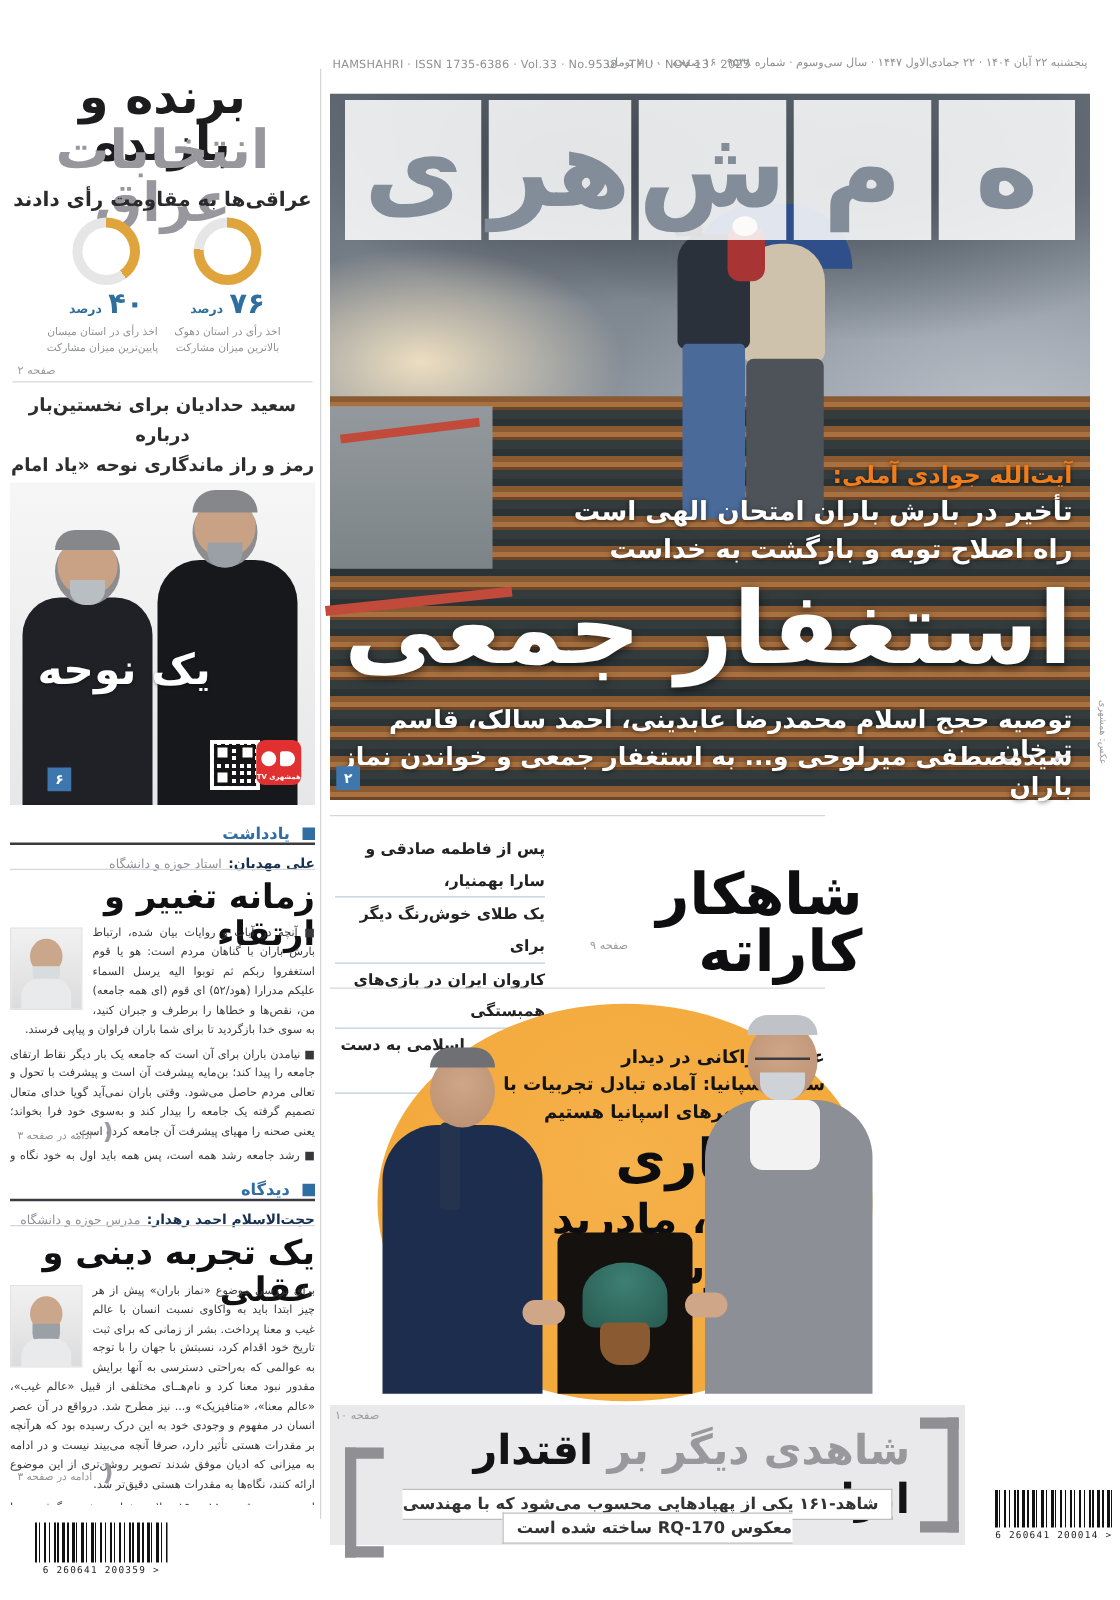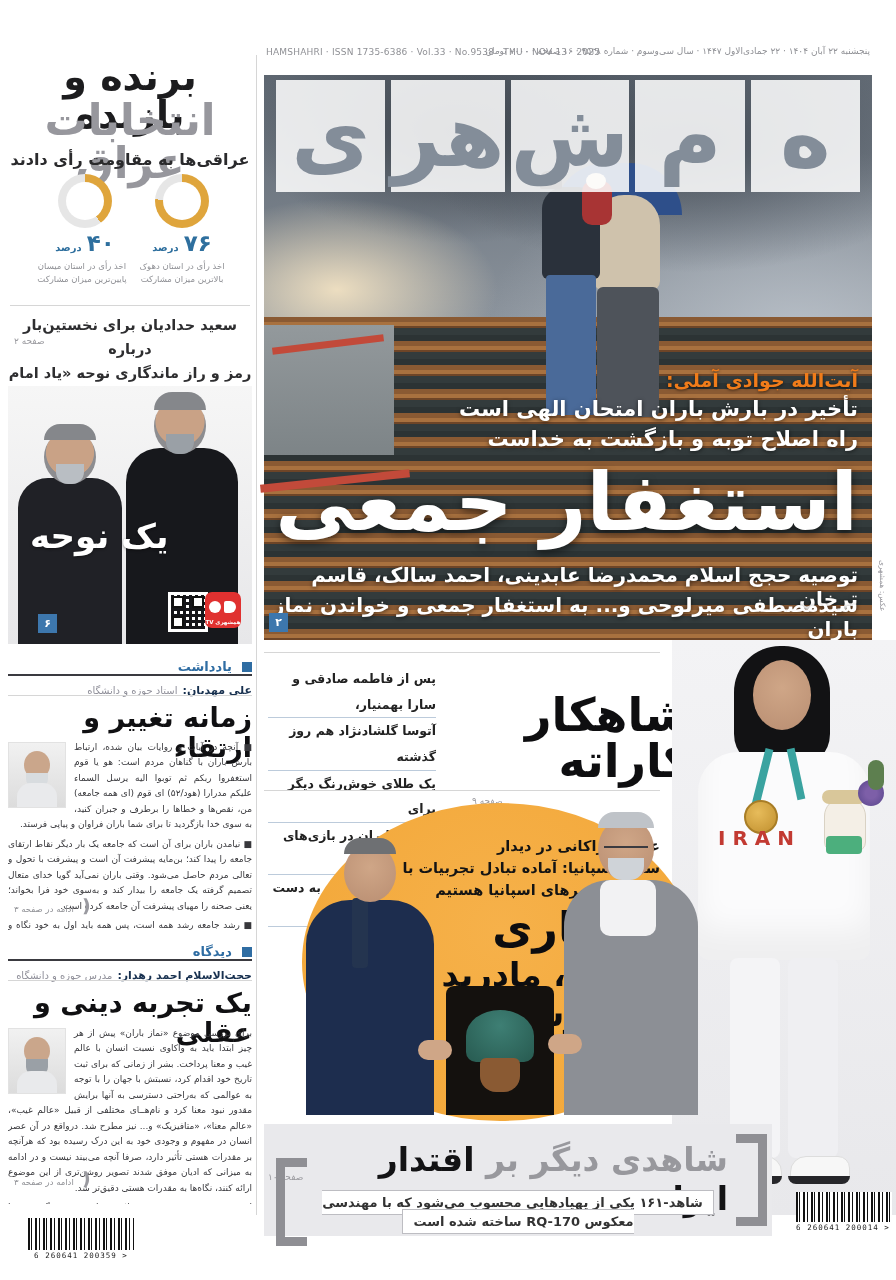--- a/index.html
+++ b/index.html
@@ -14,21 +14,21 @@
   .hdr{font-size:9px;color:#8f9095;letter-spacing:.2px;}
   
   .iraq-t1{font-size:38px;font-weight:900;color:#1c1c1e;line-height:1;}
   .iraq-t2{font-size:43px;font-weight:900;color:#97979d;line-height:1;}
   .iraq-sub{font-size:16px;font-weight:700;color:#2a2a2c;}
   .donut{width:54px;height:54px;border-radius:50%;}
   .donut::after{content:"";position:absolute;inset:8px;background:#fff;border-radius:50%;}
   .donut-num{font-size:23px;font-weight:900;color:#2e6f9e;line-height:1;}
   .donut-unit{font-size:10px;font-weight:700;color:#2e6f9e;}
   .donut-cap{font-size:8.5px;color:#8f9095;line-height:1.5;}
-  .pageref{font-size:9px;color:#9a9a9f;margin-top:44px;}
+  .pageref{font-size:9px;color:#9a9a9f;}
   .kick3{font-size:14.5px;font-weight:700;color:#2e2e30;line-height:1.65;}
   
   .studio{background:linear-gradient(#f6f6f6,#e7e7e9);}
   .man-head{border-radius:50%;background:radial-gradient(circle at 50% 42%,#c9a286 58%,#8d8d90 60%);}
   .hair{background:#85878b;border-radius:26px 26px 0 0;}
   .noheh-y{font-size:34px;font-weight:900;color:#f3a93d;text-shadow:0 1px 2px rgba(0,0,0,.35);}
   .noheh-w{font-size:34px;font-weight:900;color:#fff;text-shadow:0 1px 3px rgba(0,0,0,.45);}
   .badge{background:#3d77ad;color:#fff;font-size:11px;font-weight:700;width:19px;height:19px;
          display:flex;align-items:center;justify-content:center;}
   .qr{background:#fff;border:3px solid #fff;
@@ -248,54 +248,28 @@
     <span class="morep">❪</span>
     <span class="more">ادامه در صفحه ۳</span>
   </div>
 
   <div class="abs barcode" style="left:28px;top:1218px;width:106px;height:32px;"></div>
   <div class="abs bdigits ltr" style="left:28px;top:1251px;width:106px;text-align:center;">6 260641 200359 &gt;</div>
 
   <div class="abs hairline" style="left:264px;top:652px;width:396px;height:1px;"></div>
   <div class="abs kar-d rgt" style="left:268px;top:666px;width:168px;">
     <span>پس از فاطمه صادقی و سارا بهمنیار،</span>
-    <span>آتوسا گلشادنژاد هم روز گذشته</span>
     <span>یک طلای خوش‌رنگ دیگر برای</span>
     <span>کاروان ایران در بازی‌های همبستگی</span>
     <span>کشورهای اسلامی به دست آورد</span>
   </div>
   <div class="abs kar-h rgt" style="left:440px;top:692px;width:250px;">شاهکار کاراته</div>
   <div class="abs pageref" style="left:472px;top:752px;">صفحه ۹</div>
   <div class="abs hairline" style="left:264px;top:790px;width:396px;height:1px;"></div>
 
-  <div class="abs apanel" style="left:672px;top:640px;width:224px;height:575px;">
-
-    <div class="abs" style="left:62px;top:6px;width:96px;height:122px;background:#121214;border-radius:46px 46px 34px 34px;"></div>
-    <div class="abs" style="left:81px;top:20px;width:58px;height:70px;background:radial-gradient(circle at 50% 40%,#cfa687,#b98e72);border-radius:50%;"></div>
-
-    <div class="abs" style="left:26px;top:112px;width:172px;height:208px;background:#fbfbfc;border-radius:40px 40px 12px 12px;box-shadow:inset 0 -30px 30px rgba(0,0,0,.05);"></div>
-
-    <div class="abs" style="left:86px;top:108px;width:8px;height:62px;background:#3aa3a0;transform:rotate(14deg);"></div>
-    <div class="abs" style="left:120px;top:108px;width:8px;height:52px;background:#3aa3a0;transform:rotate(-12deg);"></div>
-    <div class="abs" style="left:72px;top:160px;width:30px;height:30px;background:radial-gradient(circle at 40% 35%,#e7bc5b,#c08f2e);border-radius:50%;border:2px solid #a87d26;"></div>
-    <div class="abs iran-txt" style="left:46px;top:186px;">IRAN</div>
-
-    <div class="abs" style="left:152px;top:158px;width:40px;height:52px;background:#f4efe6;border-radius:18px 18px 10px 10px;border:1px solid #d9d2c4;"></div>
-    <div class="abs" style="left:150px;top:150px;width:44px;height:14px;background:#d9c79a;border-radius:8px;"></div>
-    <div class="abs" style="left:154px;top:196px;width:36px;height:18px;background:#4caf7d;border-radius:4px;"></div>
-    <div class="abs" style="left:186px;top:140px;width:26px;height:26px;background:radial-gradient(circle,#7d5fa8 30%,#56448a);border-radius:50%;"></div>
-    <div class="abs" style="left:196px;top:120px;width:16px;height:30px;background:#5d7f4f;border-radius:8px;"></div>
-
-    <div class="abs" style="left:58px;top:318px;width:50px;height:200px;background:#f4f4f6;border-radius:8px;"></div>
-    <div class="abs" style="left:116px;top:318px;width:50px;height:200px;background:#efeff2;border-radius:8px;"></div>
-    <div class="abs" style="left:50px;top:516px;width:58px;height:24px;background:#f7f7f7;border:1px solid #ddd;border-radius:12px 16px 4px 4px;"></div>
-    <div class="abs" style="left:118px;top:516px;width:58px;height:24px;background:#f7f7f7;border:1px solid #ddd;border-radius:16px 12px 4px 4px;"></div>
-    <div class="abs" style="left:48px;top:536px;width:62px;height:8px;background:#26262a;border-radius:0 0 8px 8px;"></div>
-    <div class="abs" style="left:116px;top:536px;width:62px;height:8px;background:#26262a;border-radius:0 0 8px 8px;"></div>
-  </div>
 
   <div class="abs ycircle" style="left:302px;top:803px;width:396px;height:318px;"></div>
   <div class="abs zk rgt" style="left:380px;top:836px;width:280px;">
     <div>علیرضا زاکانی در دیدار</div>
     <div>سفیر اسپانیا: آماده تبادل تجربیات با</div>
     <div>مدیریت شهرهای اسپانیا هستیم</div>
   </div>
   <div class="abs zh1 rgt" style="left:420px;top:906px;width:240px;">همکاری</div>
   <div class="abs zh2 rgt" style="left:420px;top:956px;width:240px;">تهران، مادرید</div>
   <div class="abs zh2 rgt" style="left:420px;top:996px;width:220px;">و بارسلونا</div>

